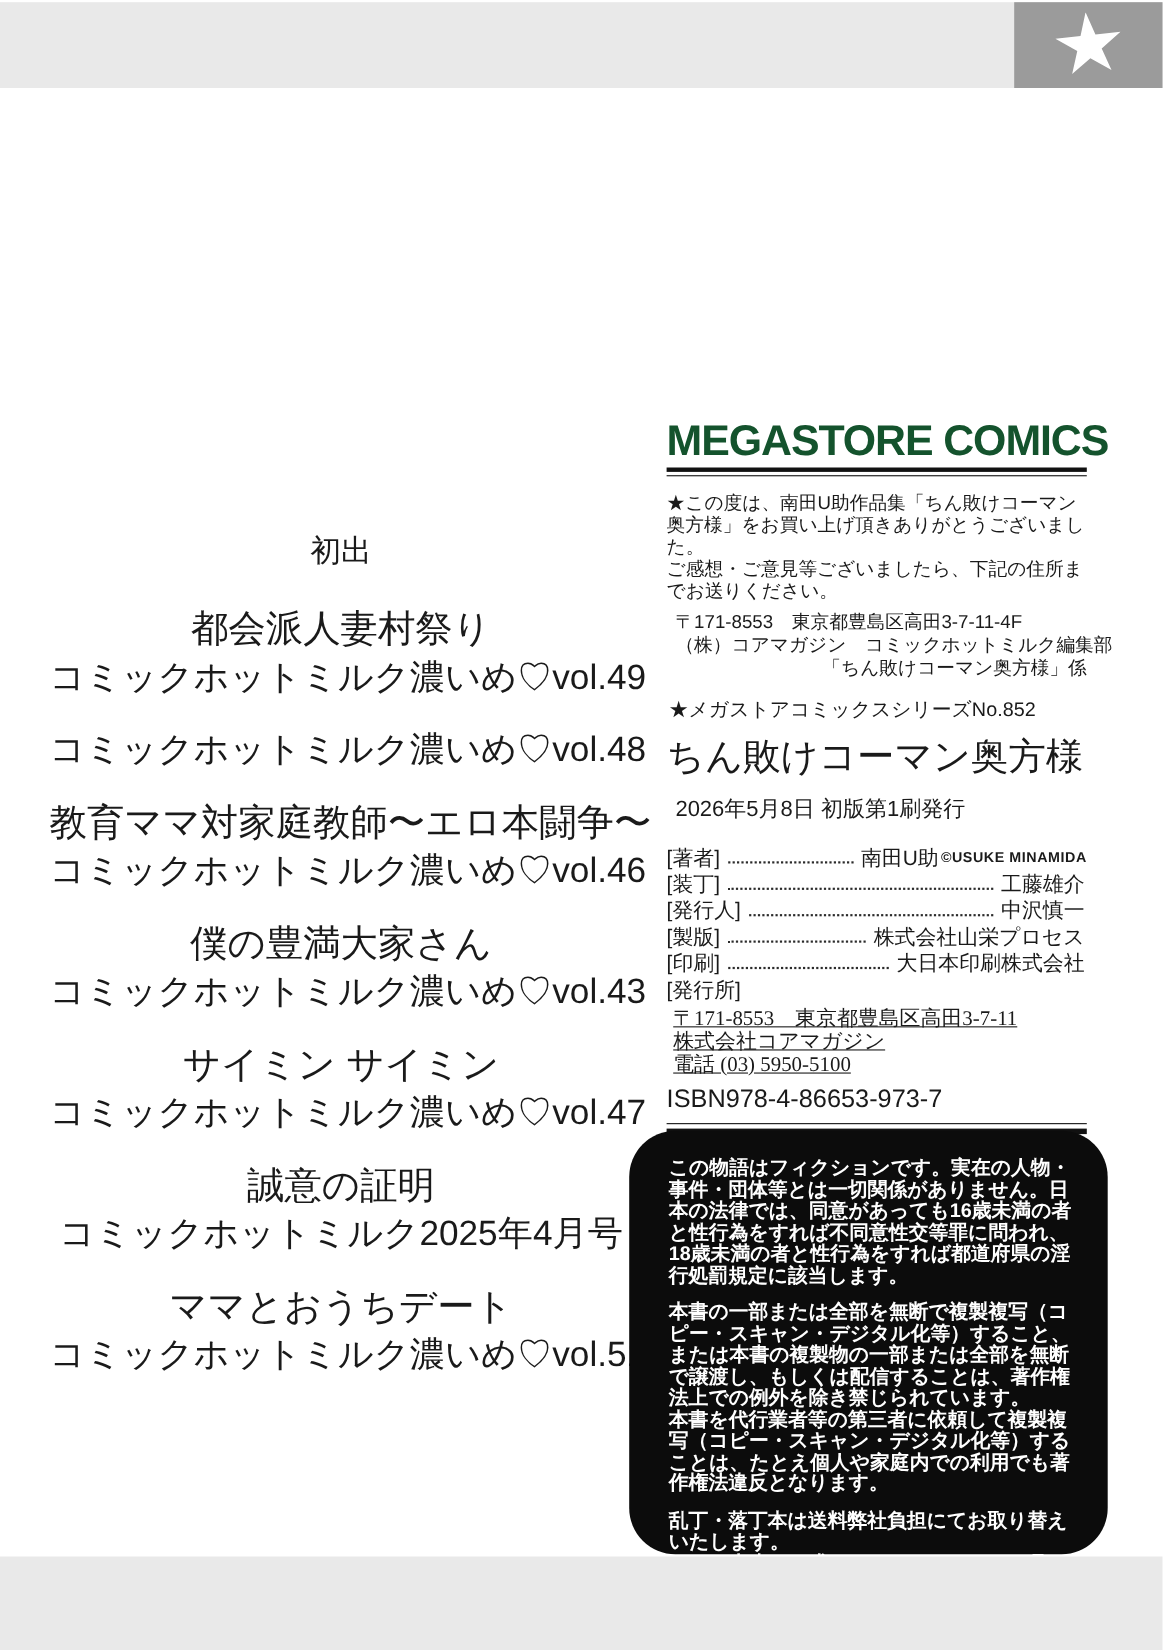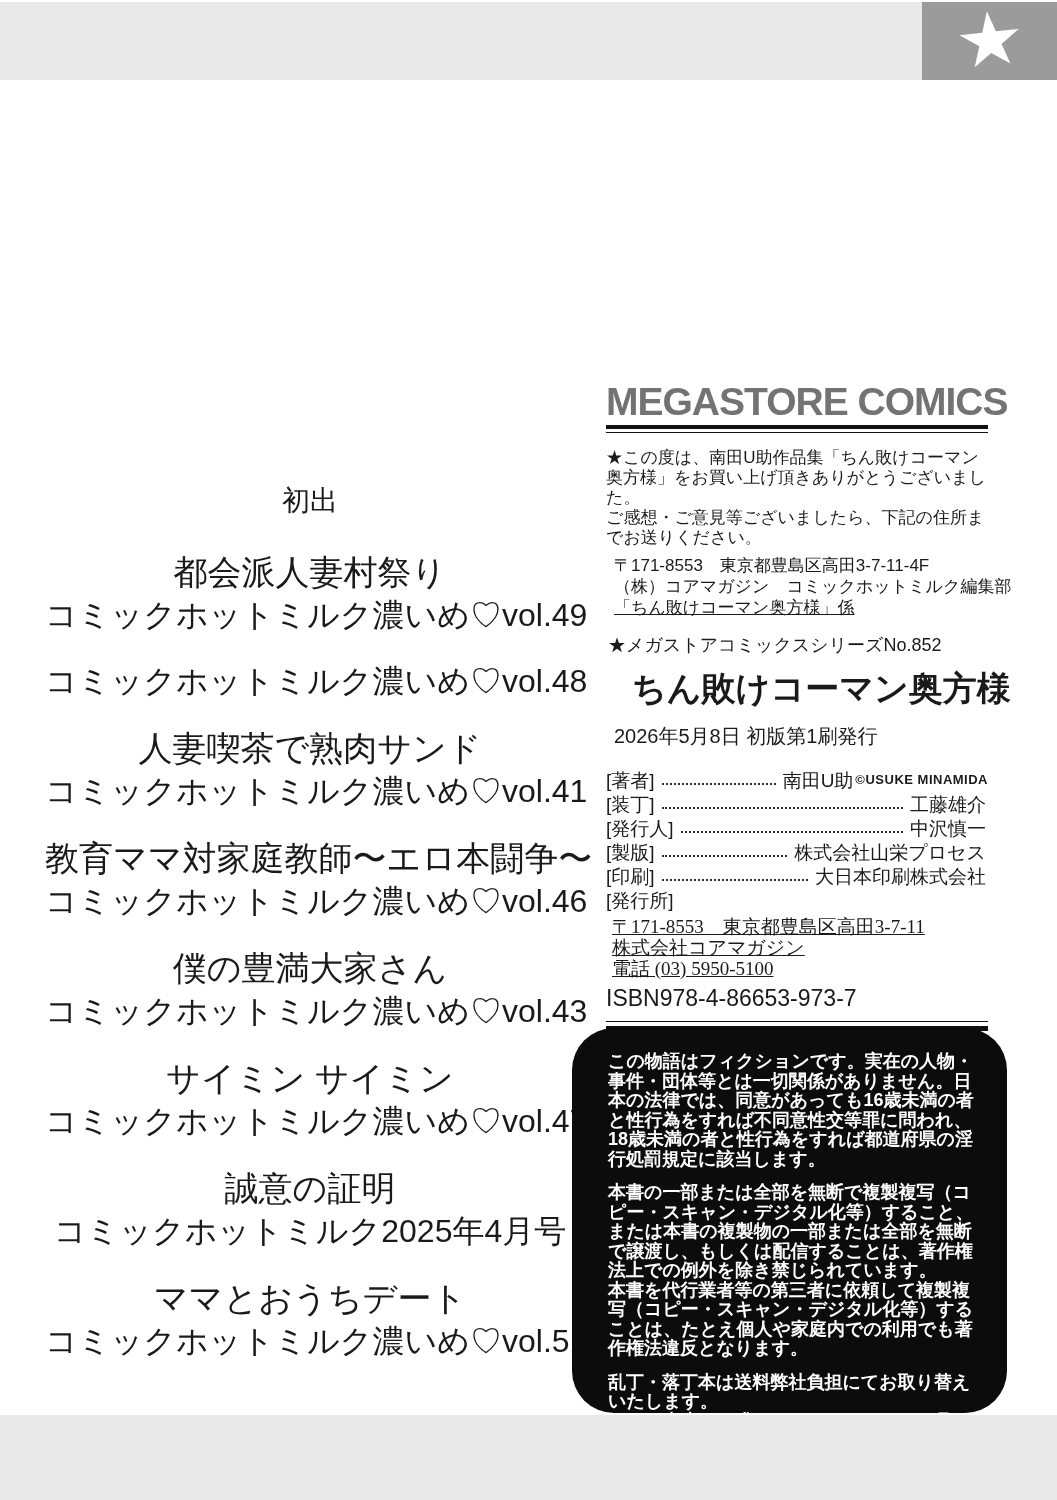--- a/index.html
+++ b/index.html
@@ -51,40 +51,39 @@
   .pub-source { font-size: 32px; line-height: 42px; white-space: nowrap; }
 
   
   .right-col {
     position: absolute; left: 606px; top: 383px;
     width: 382px;
   }
   .logo {
     font-size: 39px; line-height: 38px;
     font-weight: 900; letter-spacing: -1px;
-    white-space: nowrap; color: #737373;
+    white-space: nowrap; color: #14532d;
   }
   .rule-thick { height: 4px; background: #111; margin-top: 4px; }
   .rule-thin  { height: 1px; background: #111; margin-top: 3px; }
 
   .greeting {
     margin-top: 15px;
     font-size: 17px; line-height: 20px;
     white-space: pre-line;
   }
   .ed-address { margin-top: 7px; font-size: 17px; line-height: 21px; padding-left: 8px; }
-  .ed-address .r3 { white-space: nowrap; text-decoration: underline; }
+  .ed-address .r3 { text-align: right; white-space: nowrap; }
   .ed-address div { white-space: nowrap; }
 
   .series { margin-top: 16px; font-size: 18px; line-height: 22px; white-space: nowrap; padding-left: 2px; }
   .book-title {
     margin-top: 10px;
-    font-size: 34px; line-height: 44px; font-weight: 700;
+    font-size: 34px; line-height: 44px; font-weight: 400;
     white-space: nowrap;
-    margin-left: 26px;
   }
   .edition { margin-top: 14px; font-size: 20px; line-height: 24px; padding-left: 8px; white-space: nowrap; }
 
   .credits { margin-top: 20px; }
   .credit-row {
     display: flex; align-items: flex-end;
     height: 24px; font-size: 19px; line-height: 22px;
     white-space: nowrap;
   }
   .leader {
@@ -135,24 +134,20 @@
 
       <div class="pub-entry">
         <div class="pub-title">都会派人妻村祭り</div>
         <div class="pub-source">コミックホットミルク濃いめ♡vol.49</div>
       </div>
 
       <div class="pub-entry">
         <div class="pub-source">コミックホットミルク濃いめ♡vol.48</div>
       </div>
 
-      <div class="pub-entry">
-        <div class="pub-title">人妻喫茶で熟肉サンド</div>
-        <div class="pub-source">コミックホットミルク濃いめ♡vol.41</div>
-      </div>
 
       <div class="pub-entry">
         <div class="pub-title">教育ママ対家庭教師〜エロ本闘争〜</div>
         <div class="pub-source">コミックホットミルク濃いめ♡vol.46</div>
       </div>
 
       <div class="pub-entry">
         <div class="pub-title">僕の豊満大家さん</div>
         <div class="pub-source">コミックホットミルク濃いめ♡vol.43</div>
       </div>

